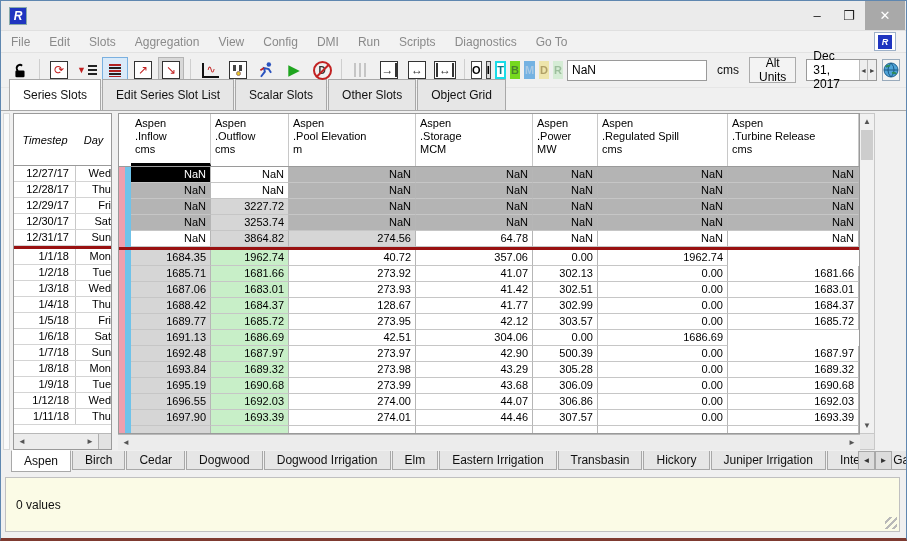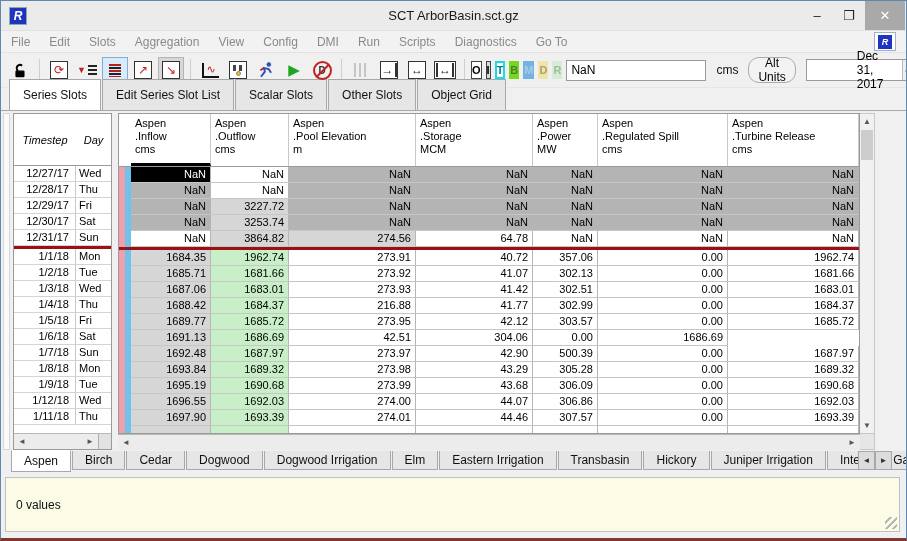--- a/index.html
+++ b/index.html
@@ -69,23 +69,23 @@
   .flag[data-flag="I"] { background:#d9d9d9; border-color:#444; color:#000; }
   .flag[data-flag="T"] { background:#fdffff; border:2px solid #19dce8; color:#0a7c88; }
   .flag[data-flag="B"] { background:#76d81e; color:#49822c; }
   .flag[data-flag="M"] { background:#74b2e2; color:#a9c9e4; }
   .flag[data-flag="D"] { background:#eee5ab; color:#b1a066; }
   .flag[data-flag="R"] { background:#d5ecd5; color:#9dbf9d; }
   .val-input { width:140px; height:21px; border:1px solid #9a9a9a; font-size:12px; padding:0 4px;
       font-family:"Liberation Sans", sans-serif; margin-left:auto; }
   .units-lab { font-size:12px; color:#111; margin:0 8px 0 8px; }
   .raised-btn { height:22px; padding:12px 9px; border:1px solid #ababab; background:#f3f3f3; font-size:12px;
-      display:flex; align-items:center; border-radius:11px; }
+      display:flex; align-items:center; border-radius:0; }
   .date-wrap { display:flex; align-items:center; margin-left:8px; border:1px solid #9a9a9a; background:#fff; height:22px; }
-  .date-text { padding:0 6px; font-size:12px;margin-left:44px; }
+  .date-text { padding:0 6px; font-size:12px; }
   .spin { width:15px; height:20px; border-left:1px solid #bbb; background:#eee; font-size:7px; color:#444;
       display:flex; align-items:center; justify-content:center; }
   .globe-btn { width:22px; height:22px; margin-left:3px; display:flex; align-items:center; justify-content:center;
       border:1px solid #9ab; background:#f3f3f3; }
 
   
   .tabbar { height:22px; display:flex; align-items:flex-end; padding-left:8px; flex:0 0 auto; }
   .ttab { height:19px; padding:15px 13px; display:flex; align-items:center; font-size:12px; color:#111;
       background:#e6e6e6; border:1px solid #a8a8a8; border-bottom:none; margin-right:1px; }
   .ttab[data-active="true"] { background:#fff; height:22px; position:relative; z-index:2; }
@@ -96,21 +96,21 @@
   .table-zone { height:337px; display:flex; flex:0 0 auto; }
   .left-gutter { width:7px; background:#fafafa; border:1px solid #d8d8d8; margin-right:3px; height:337px; }
 
   .panel { border:1px solid #9a9a9a; background:#fff; height:337px; display:flex; flex-direction:column; }
   .left-block { width:99px; flex:0 0 auto; }
   .lb-header { height:53px; border-bottom:1px solid #9a9a9a; display:grid; grid-template-columns:62px 35px;
       align-items:center; background:#fff; }
   .lb-header div { font-size:11px; text-align:center; color:#000;font-style:italic; }
   .lrow { display:grid; grid-template-columns:62px 35px; height:16px; border-bottom:1px solid #d4d4d4; background:#fff; }
   .ldate { font-size:11px; text-align:right; padding-right:6px; line-height:15px; border-right:1px solid #c8c8c8; }
-  .lday  { font-size:11px; text-align:left; padding-left:3px; line-height:15px; }
+  .lday  { font-size:11px; text-align:right; padding-left:3px; line-height:15px; }
   .divider { height:3px; background:#991111; flex:0 0 auto; }
   .lpartial { height:8px; background:#fff; overflow:hidden; }
   .hscroll { height:16px; border-top:1px solid #b8b8b8; background:#ececec; display:flex; align-items:stretch;
       margin-top:auto; flex:0 0 auto; }
   .sbtn { width:16px; display:flex; align-items:center; justify-content:center; font-size:8px; color:#555;
       background:#ececec; }
   .strack { flex:1; }
   .grip { width:13px; border-left:1px solid #b0b0b0; background:#e2e2e2; }
 
   .gap { width:6px; height:337px; }
@@ -161,21 +161,20 @@
   .resize-grip { position:absolute; right:2px; bottom:2px; width:12px; height:12px;
       background:repeating-linear-gradient(135deg, transparent 0 3px, #b8b8b8 3px 5px); }
 </style>
 </head>
 <body>
 
 <div class="window">
 
   <div class="titlebar">
     <div class="app-logo">R</div>
-    <div class="title-text">SCT ArborBasin.sct.gz</div>
     <div class="winbtns">
       <div class="winbtn">–</div>
       <div class="winbtn">❐</div>
       <div class="winbtn close">✕</div>
     </div>
   </div>
 
   <div class="menubar">
     <span class="mi">File</span>
       <span class="mi">Edit</span>
@@ -476,21 +475,20 @@
               <div class="cell" data-state="out">NaN</div>
               <div class="cell" data-state="out">NaN</div>
               <div class="cell" data-state="out">NaN</div>
             </div>
           <div class="divider"></div>
           <div class="mrow">
               <div class="strip-pink"></div>
               <div class="strip-blue"></div>
               <div class="cell" data-state="in">1684.35</div>
               <div class="cell" data-state="grn">1962.74</div>
-              <div class="cell" data-state="out">273.91</div>
               <div class="cell" data-state="out">40.72</div>
               <div class="cell" data-state="out">357.06</div>
               <div class="cell" data-state="out">0.00</div>
               <div class="cell" data-state="out">1962.74</div>
             </div>
             <div class="mrow">
               <div class="strip-pink"></div>
               <div class="strip-blue"></div>
               <div class="cell" data-state="in">1685.71</div>
               <div class="cell" data-state="grn">1681.66</div>
@@ -509,21 +507,21 @@
               <div class="cell" data-state="out">41.42</div>
               <div class="cell" data-state="out">302.51</div>
               <div class="cell" data-state="out">0.00</div>
               <div class="cell" data-state="out">1683.01</div>
             </div>
             <div class="mrow">
               <div class="strip-pink"></div>
               <div class="strip-blue"></div>
               <div class="cell" data-state="in">1688.42</div>
               <div class="cell" data-state="grn">1684.37</div>
-              <div class="cell" data-state="out">216.88</div>
+              <div class="cell" data-state="out">128.67</div>
               <div class="cell" data-state="out">41.77</div>
               <div class="cell" data-state="out">302.99</div>
               <div class="cell" data-state="out">0.00</div>
               <div class="cell" data-state="out">1684.37</div>
             </div>
             <div class="mrow">
               <div class="strip-pink"></div>
               <div class="strip-blue"></div>
               <div class="cell" data-state="in">1689.77</div>
               <div class="cell" data-state="grn">1685.72</div>

